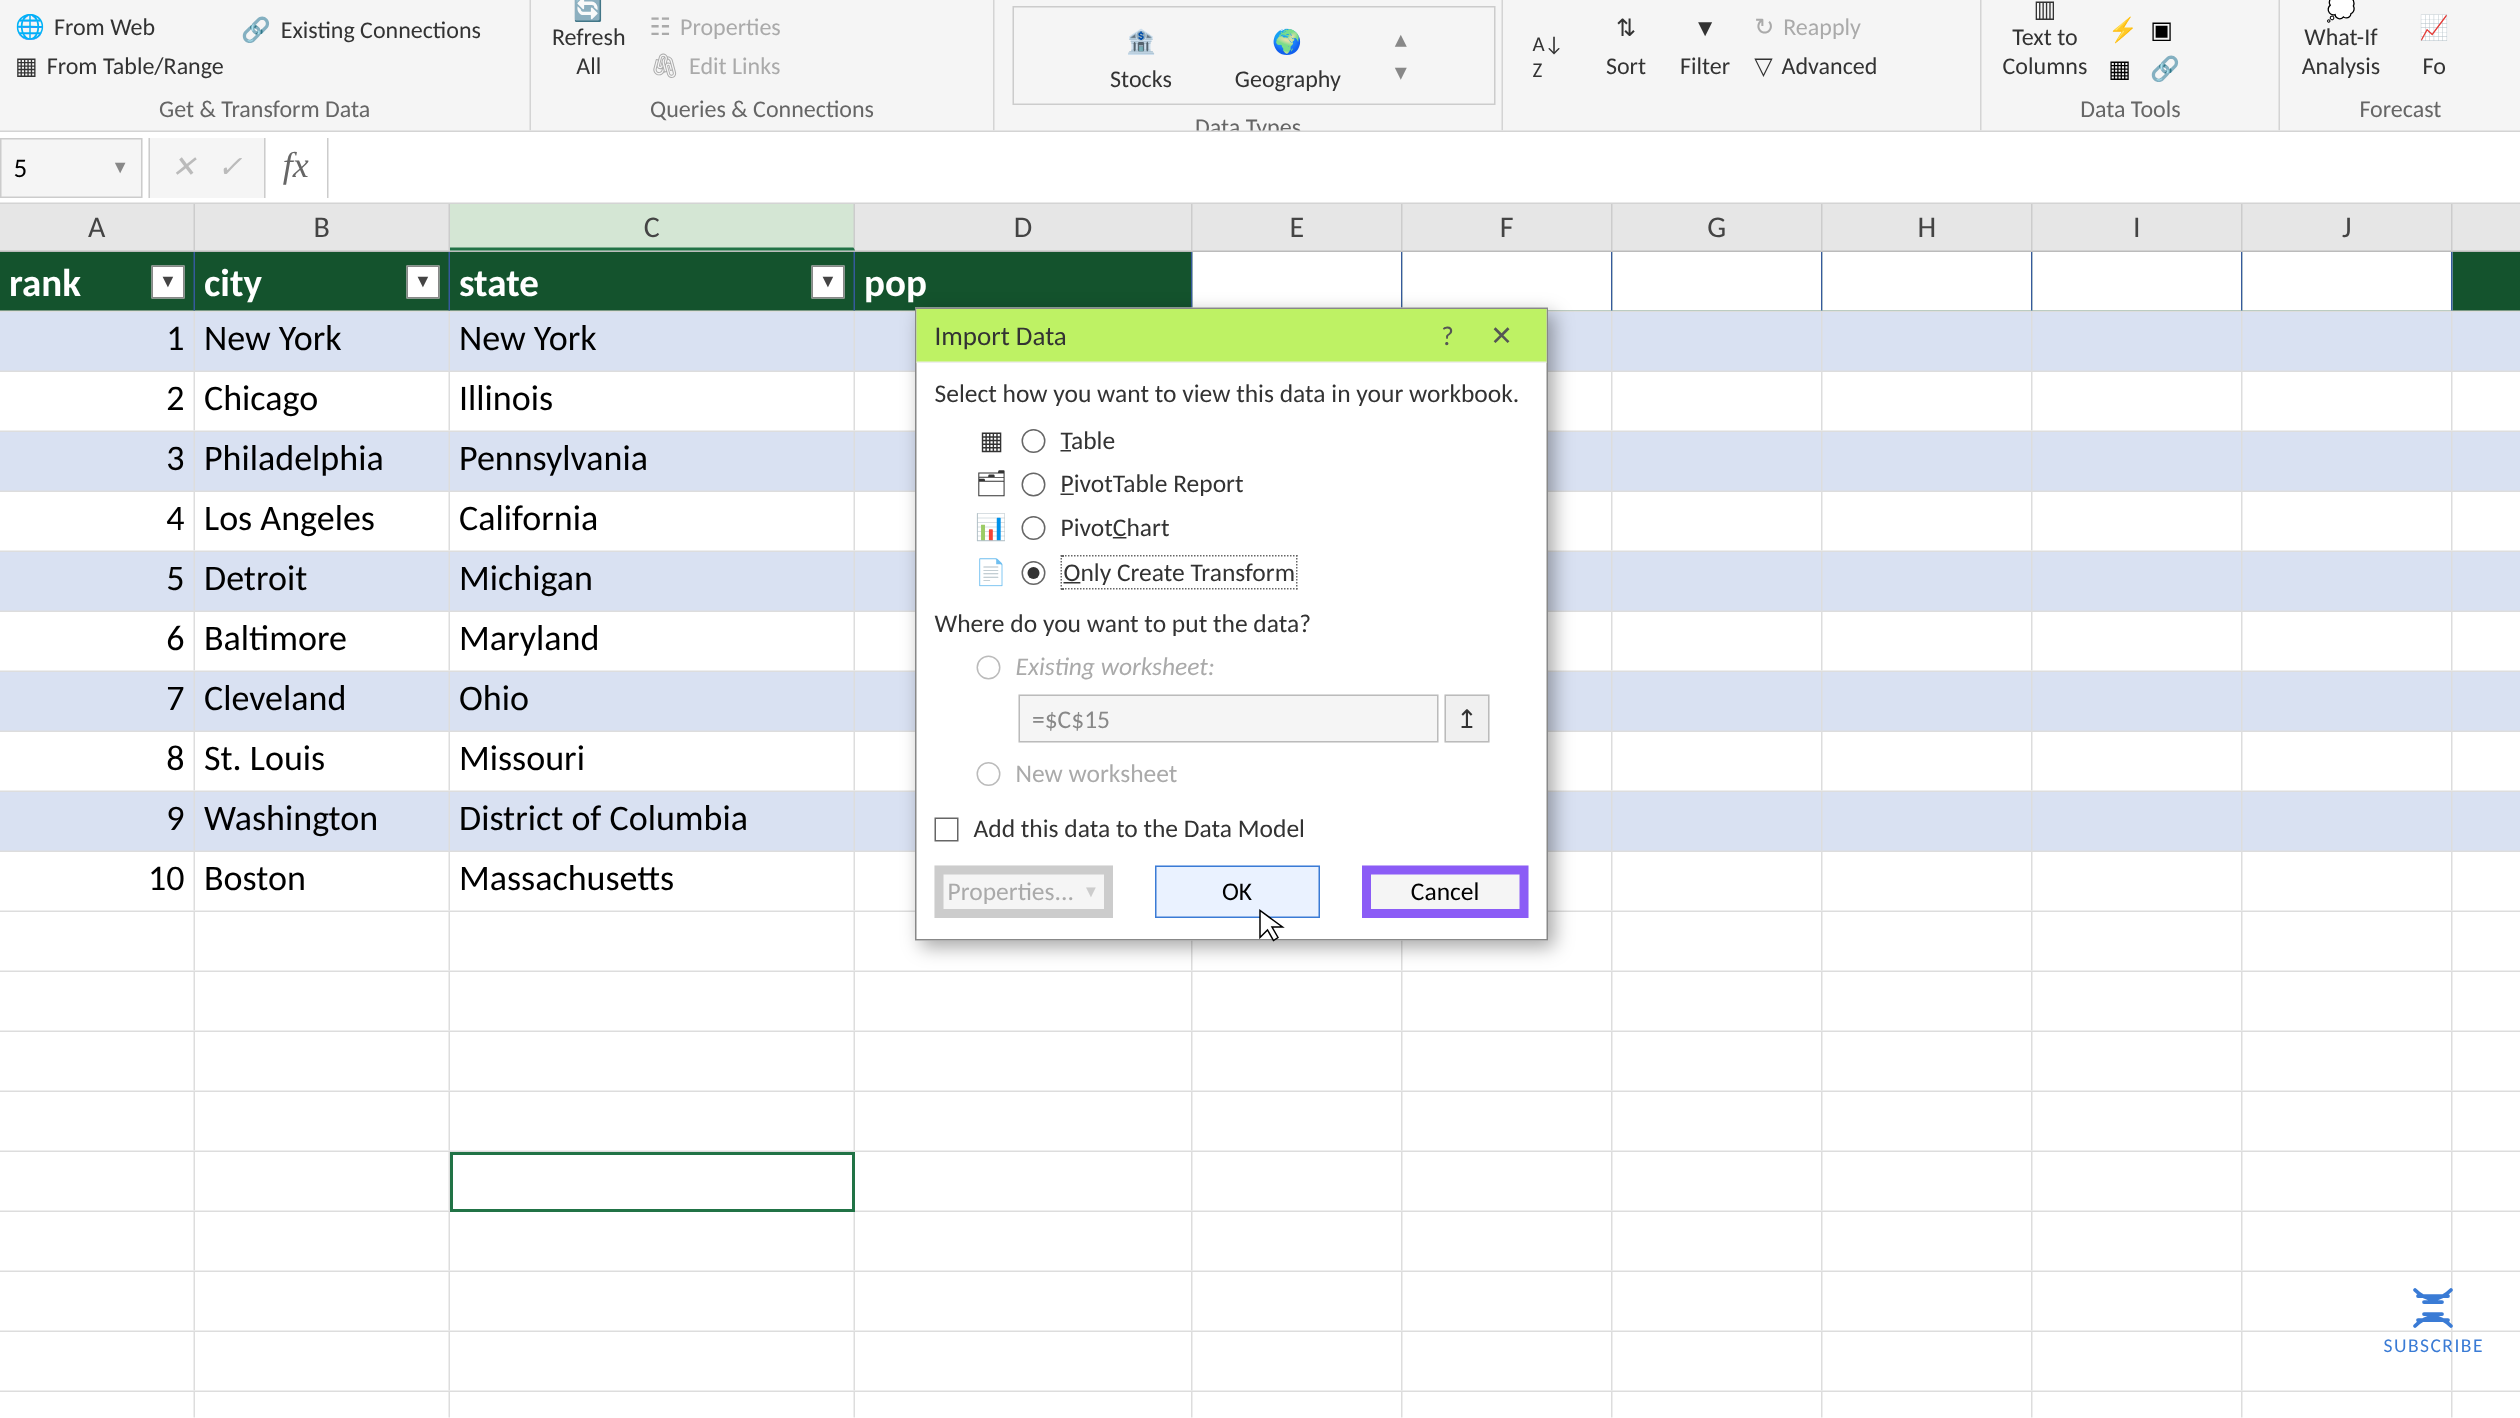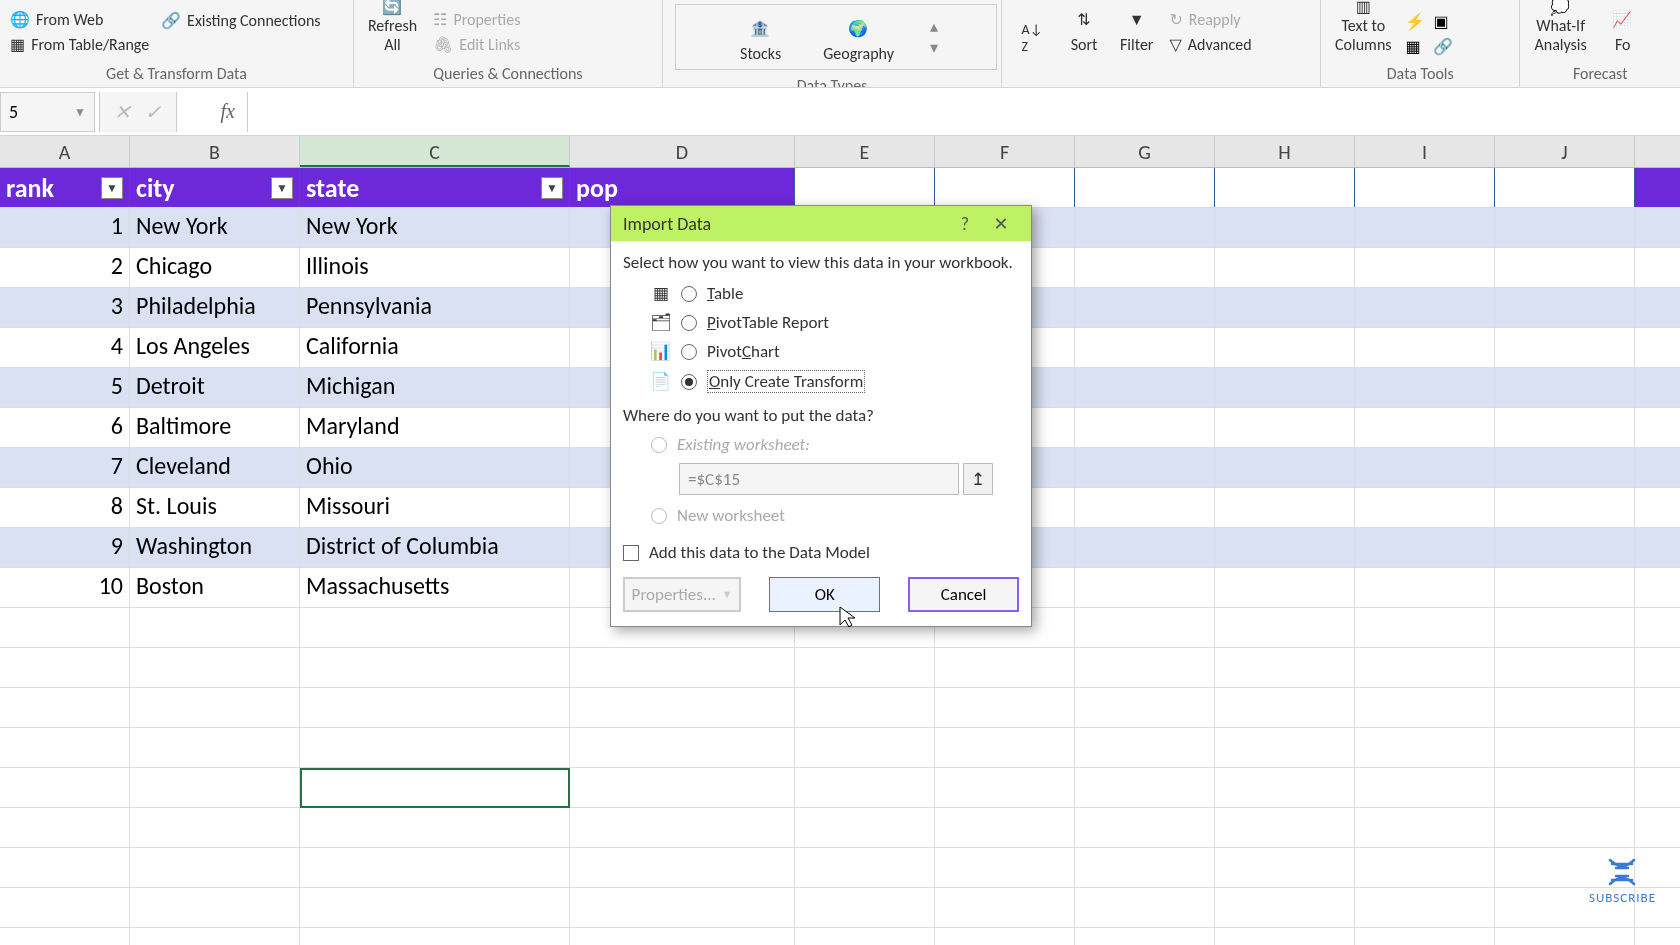--- a/index.html
+++ b/index.html
@@ -15,37 +15,37 @@
 .ribbon-btn-small { display: flex; align-items: center; gap: 6px; font-size: 16px; color: #333; padding: 2px; }
 .ribbon-btn-small.disabled, .ribbon-btn-large.disabled { color: #aaa; }
 .ribbon-stack { display: flex; flex-direction: column; gap: 2px; justify-content: flex-end; height: 56px;}
 
 
 .fxbar { height: 48px; border-bottom: 1px solid #d4d4d4; display: flex; align-items: center; background: #fff; }
 .namebox { width: 95px; height: 40px; border: 1px solid #ccc; display: flex; align-items: center; padding: 0 8px; font-size: 18px; background: #f5f5f5; margin-right: 4px; }
 .namebox .dd { margin-left: auto; color: #888; font-size: 12px;}
 .fx-icons { display: flex; align-items: center; gap: 14px; padding: 0 14px; color: #bbb; height: 40px; border-left:1px solid #ccc; border-right:1px solid #ccc; background:#f5f5f5;}
 .fx-icons span { font-size: 20px; font-style: italic; }
-.fx-fx { padding: 0 12px; font-style: italic; font-size: 20px; color: #666; font-family: serif; margin-left: 32px;}
+.fx-fx { padding: 0 12px; font-style: italic; font-size: 24px; color: #666; font-family: serif;}
 .formula-input { flex: 1; height: 40px; border: none; border-left: 1px solid #ccc; font-size: 18px; padding: 0 10px; }
 
 
 .grid-area { position: relative; }
 .col-headers { display: flex; background: #e6e6e6; border-bottom: 1px solid #bbb; height: 32px; }
 .col-header { border-right: 1px solid #ccc; text-align: center; font-size: 20px; color: #444; line-height: 32px; }
 .col-header.sel { background: #d4e6d4; border-bottom: 2px solid #217346;}
 .col-A { width: 130px; } .col-B { width: 170px; } .col-C { width: 270px; } .col-D { width: 225px; }
 .col-E { width: 140px; } .col-F { width: 140px; } .col-G { width: 140px; } .col-H { width: 140px; }
 .col-I { width: 140px; } .col-J { width: 140px; }
 
 .row { display: flex; height: 40px; border-bottom: 1px solid #ddd; }
 .cell { border-right: 1px solid #ddd; font-size: 24px; padding: 3px 6px; overflow: hidden; white-space: nowrap; }
 .cell.num { text-align: right; }
 
-.tbl-header-row { background: #6d28d9; color: #fff; }
+.tbl-header-row { background: #14532d; color: #fff; }
 .tbl-header-row .cell { display: flex; align-items: center; justify-content: space-between; font-weight: bold; font-size: 26px; border-right: 1px solid #355a9c;}
 .filter-btn { width: 22px; height: 22px; background: #fff; border: 1px solid #888; display: flex; align-items: center; justify-content: center; color: #444; font-size: 12px; }
 .row.band { background: #d9e1f2; }
 
 .selected-cell { position: absolute; border: 2px solid #217346; background: transparent; pointer-events: none; }
 
 
 .dialog { position: absolute; left: 610px; top: 205px; width: 422px; background: #fff; border: 1px solid #888; box-shadow: 4px 4px 12px rgba(0,0,0,0.35); z-index: 100; }
 .dialog-title { display: flex; align-items: center; background: #bef264; height: 36px; padding: 0 12px; font-size: 18px; color: #333; border-bottom: 1px solid #eee;}
 .dialog-title .spacer { flex: 1; }
@@ -58,21 +58,21 @@
 .radio.dis { border-color: #bbb; }
 .opt-label { }
 .opt-label.dis { color: #aaa; }
 .opt-label .ul { text-decoration: underline; }
 .sel-highlight { border: 1px dotted #666; padding: 0 1px;}
 .sub { padding-left: 56px; margin-top: 4px; display: flex; gap: 4px; align-items: flex-end;}
 .txtfield { width: 280px; height: 32px; border: 1px solid #bbb; background: #f5f5f5; color: #888; font-size: 17px; padding: 0 8px; }
 .refbtn { width: 30px; height: 32px; border: 1px solid #bbb; background: #f0f0f0; display:flex; align-items:center; justify-content:center;}
 .chk { width: 16px; height: 16px; border: 1px solid #666; background: #fff; display: inline-block; }
 .dialog-buttons { display: flex; gap: 14px; padding: 0 12px 14px; align-items: center;}
-.dbtn { height: 35px; border: 2px solid #8b5cf6; background: #f5f5f5; font-size: 17px; display: flex; align-items: center; justify-content: center; }
+.dbtn { height: 35px; border: 6px solid #8b5cf6; background: #f5f5f5; font-size: 17px; display: flex; align-items: center; justify-content: center; }
 .dbtn.props { width: 128px; color: #aaa; border-color: #ccc; }
 .dbtn.ok { width: 120px; border: 1px solid #3a7bd5; background: #eaf2ff; }
 .dbtn.cancel { width: 120px; margin-left: 14px;}
 
 .cursor { position: absolute; left: 838px; top: 605px; z-index: 200; pointer-events:none;}
 
 .subscribe { position: absolute; right: 24px; bottom: 40px; text-align: center; color: #3a7bd5; font-size: 13px; letter-spacing: 1px; }
 .subscribe svg { display: block; margin: 0 auto 2px;}
 </style>
 </head>

